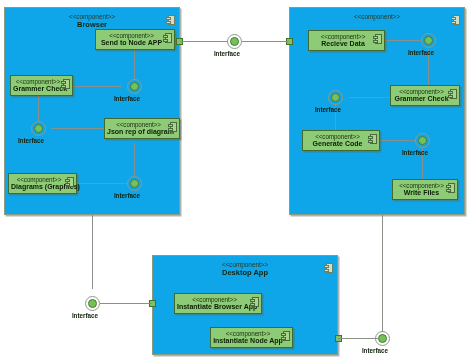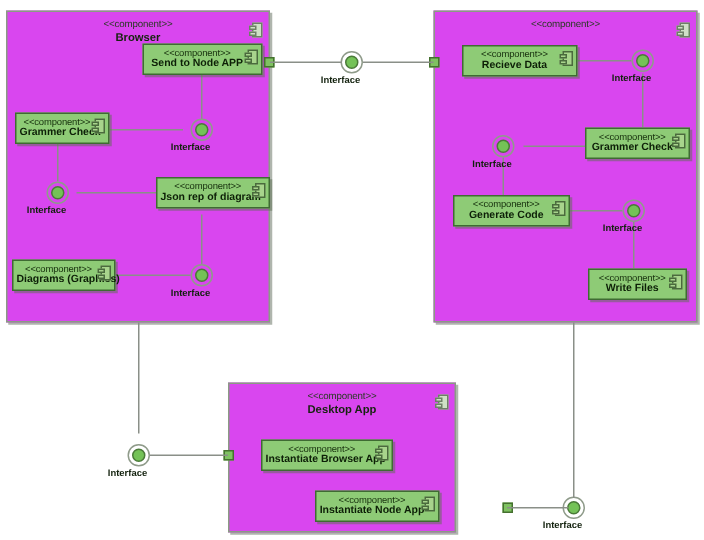--- a/index.html
+++ b/index.html
@@ -17,21 +17,21 @@
     position: relative;
     width: 469px;
     height: 360px;
     background: #ffffff;
   }
 
   
   .package {
     position: absolute;
     box-sizing: border-box;
-    background: #d946ef;
+    background: #0ea5e9;
     border: 1px solid #8a9b84;
     box-shadow: 1.5px 1.5px 0 rgba(110,120,105,0.55);
   }
   .package-header {
     position: absolute;
     left: 0;
     right: 0;
     top: 5px;
     text-align: center;
     line-height: 1.15;
@@ -350,21 +350,21 @@
     <div class="ball"></div>
     <div class="iface-label">Interface</div>
   </div>
 
   <div class="iface" style="left:415px; top:133px;">
     <div class="ring"></div>
     <div class="ball"></div>
     <div class="iface-label">Interface</div>
   </div>
 
-  <div class="package" style="left:152px; top:255px; width:152px; height:100px;">
+  <div class="package" style="left:152px; top:255px; width:186px; height:100px;">
     <div class="package-header">
       <span class="pkg-stereo">&lt;&lt;component&gt;&gt;</span>
       <span class="pkg-name">Desktop App</span>
     </div>
     <div class="cmp-glyph pkg-glyph" style="right:4px;">
       <div class="body"></div>
         <div class="tab t1"></div>
         <div class="tab t2"></div>
     </div>
   </div>

